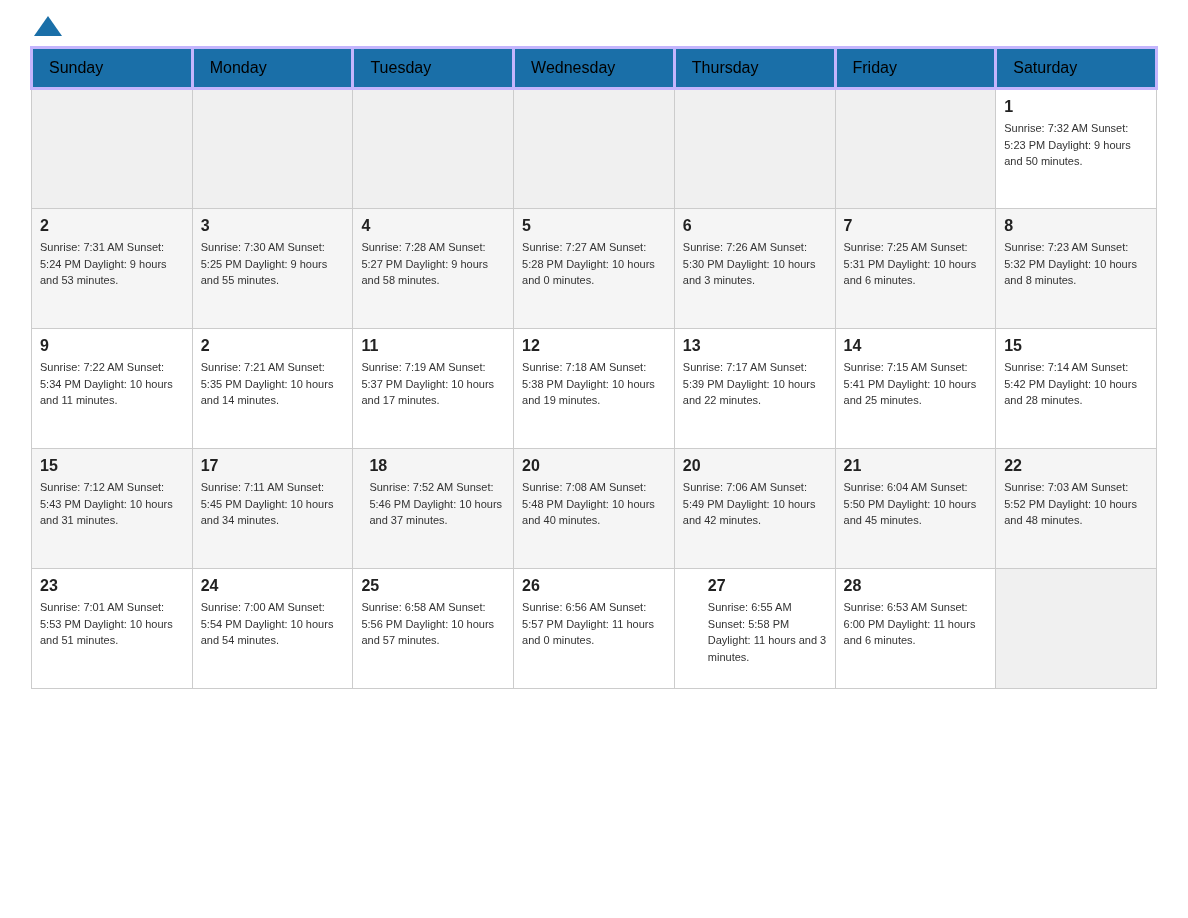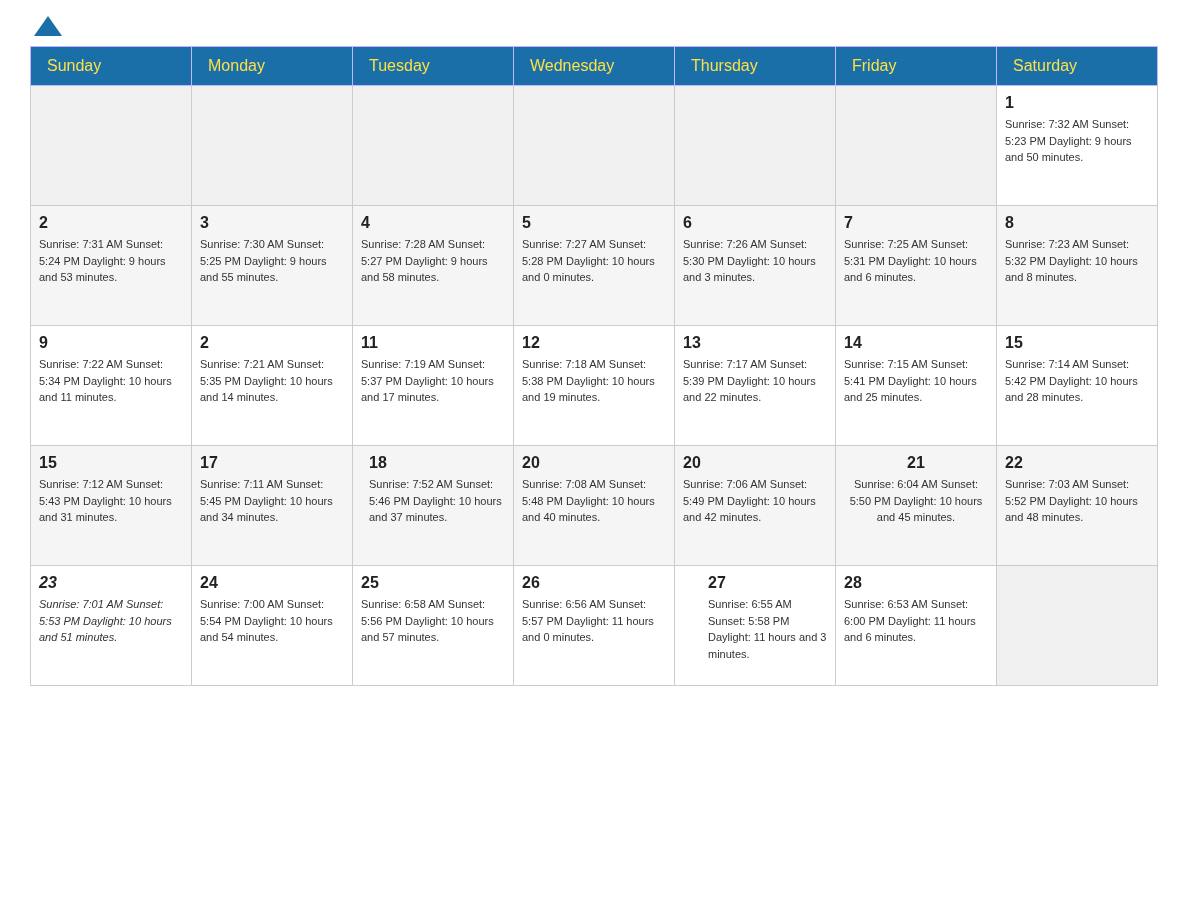--- a/index.html
+++ b/index.html
@@ -59,26 +59,26 @@
       color: #555;
       margin-top: 4px;
     }
     .calendar {
       width: 100%;
       border-collapse: collapse;
       margin-top: 10px;
     }
     .calendar th {
       background-color: #1a6fa8;
-      color: #fde047;
+      color: #000000;
       font-size: 16px;
       font-weight: normal;
       padding: 10px 16px;
       text-align: left;
-      border: 1px solid #c4b5fd;
+      border: 3px solid #c4b5fd;
     }
     .calendar td {
       vertical-align: top;
       padding: 8px;
       border: 1px solid #ccc;
       width: 14.28%;
       height: 120px;
       background: #fff;
     }
     .calendar tr:nth-child(odd) td {
@@ -258,35 +258,35 @@
           <div class="day-info">Sunrise: 7:08 AM
 Sunset: 5:48 PM
 Daylight: 10 hours and 40 minutes.</div>
         </td>
         <td style="background: rgb(245, 245, 245);">
           <div class="day-number">20</div>
           <div class="day-info">Sunrise: 7:06 AM
 Sunset: 5:49 PM
 Daylight: 10 hours and 42 minutes.</div>
         </td>
-        <td style="background: rgb(245, 245, 245); text-align: center;">
+        <td style="background: rgb(245, 245, 245);">
           <div class="day-number">21</div>
           <div class="day-info">Sunrise: 6:04 AM
 Sunset: 5:50 PM
 Daylight: 10 hours and 45 minutes.</div>
         </td>
         <td style="background: rgb(245, 245, 245);">
           <div class="day-number">22</div>
           <div class="day-info">Sunrise: 7:03 AM
 Sunset: 5:52 PM
 Daylight: 10 hours and 48 minutes.</div>
         </td>
       </tr>
       <tr>
-        <td style="background: rgb(255, 255, 255); font-style: italic;">
+        <td style="background: rgb(255, 255, 255);">
           <div class="day-number">23</div>
           <div class="day-info">Sunrise: 7:01 AM
 Sunset: 5:53 PM
 Daylight: 10 hours and 51 minutes.</div>
         </td>
         <td style="background: rgb(255, 255, 255);">
           <div class="day-number">24</div>
           <div class="day-info">Sunrise: 7:00 AM
 Sunset: 5:54 PM
 Daylight: 10 hours and 54 minutes.</div>

